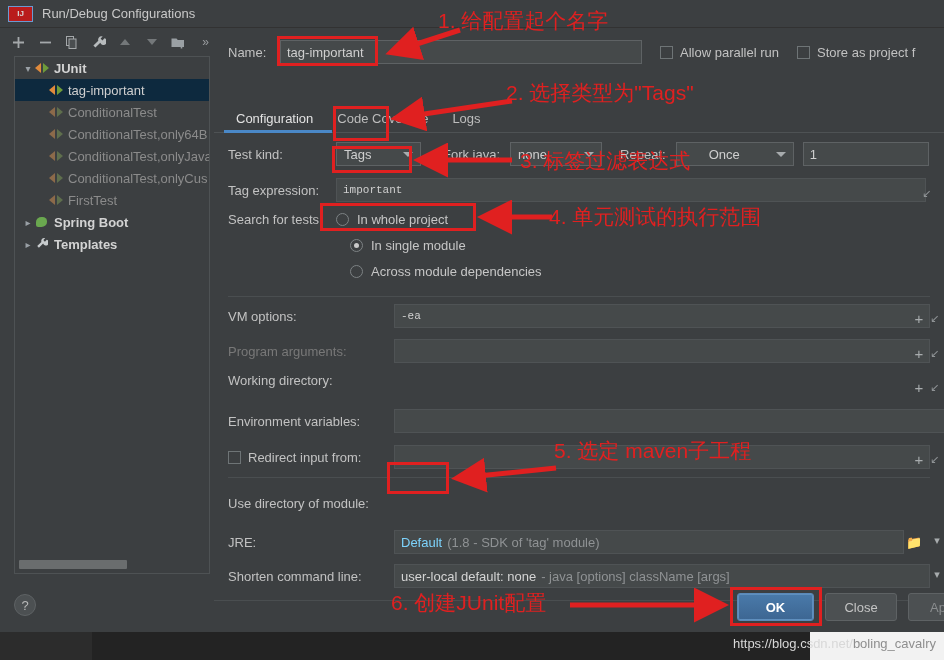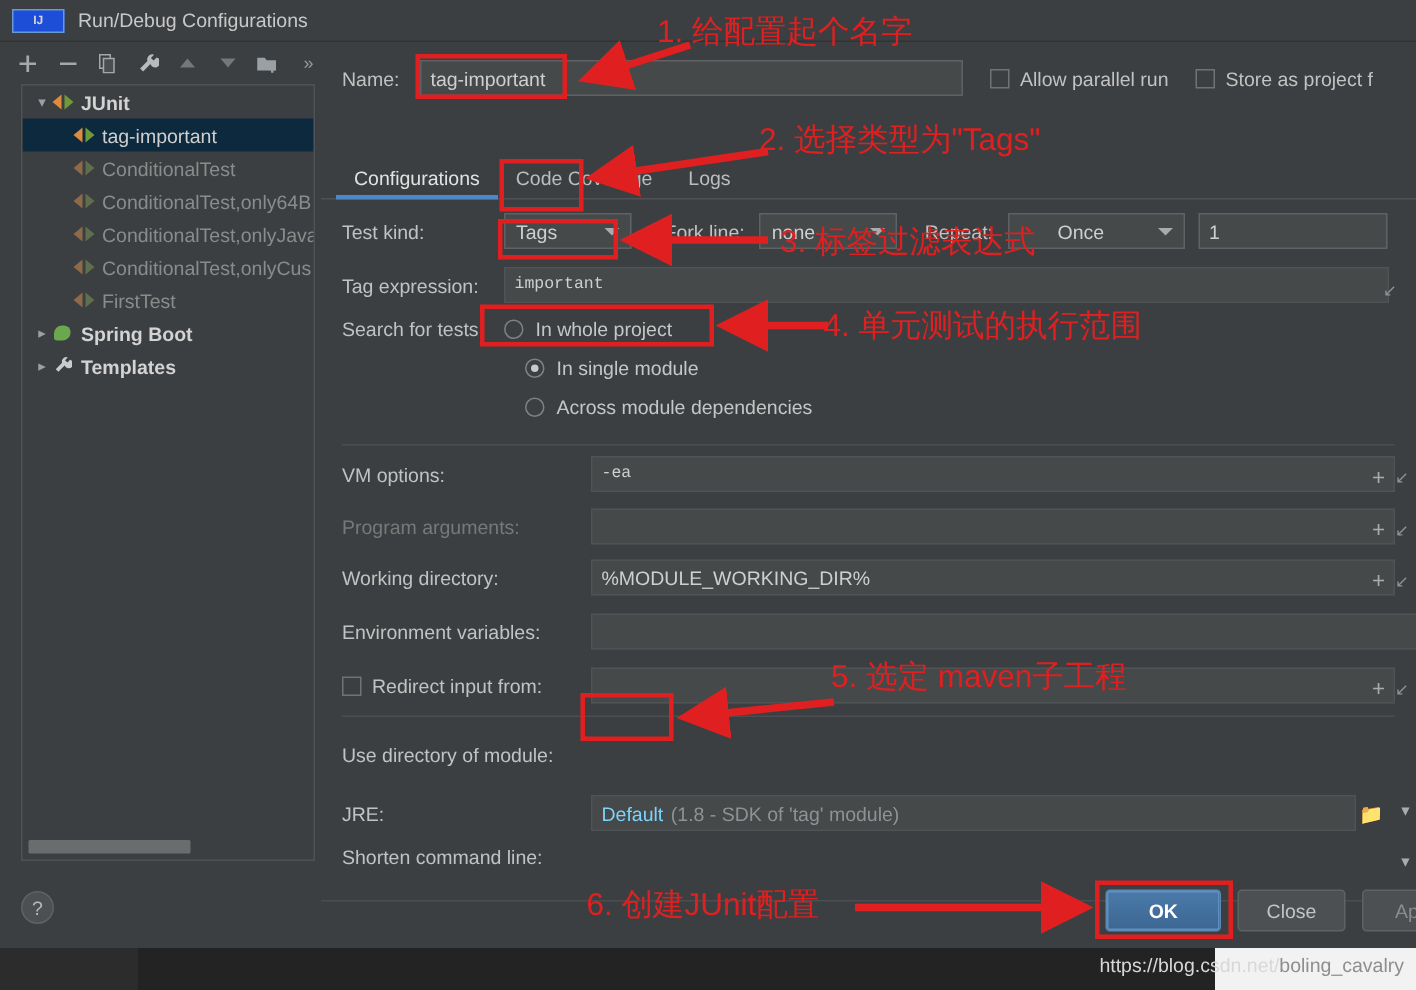--- a/index.html
+++ b/index.html
@@ -25,23 +25,23 @@
     color: #bbbbbb;
   }
   .titlebar {
     height: 28px;
     background: #3c3f41;
     display: flex; align-items: center;
     padding-left: 8px;
     border-bottom: 1px solid #323232;
   }
   .ij-logo {
-    width: 35px; height: 16px;
+    width: 25px; height: 16px;
     border: 1px solid #6b9ad1;
-    background: #1d4ed8;
+    background: #b91c1c;
     color: #d7d7d7;
     font-size: 8px; font-weight: bold;
     display: flex; align-items: center; justify-content: center;
     margin-right: 9px;
     font-family: "Liberation Sans", sans-serif;
   }
   .title-text { font-size: 13px; color: #c8c8c8; }
 
   
   .left-panel {
@@ -446,36 +446,36 @@
           <span class="checkbox"></span>
           <span class="fld-label">Allow parallel run</span>
         </div>
         <div class="cb-wrap" style="margin-left:18px">
           <span class="checkbox"></span>
           <span class="fld-label">Store as project f</span>
         </div>
       </div>
 
       <div class="tabs">
-        <div class="tab active">Configurations</div>
+        <div class="tab active">Configuration</div>
         <div class="tab">Code Coverage</div>
         <div class="tab">Logs</div>
       </div>
       <div class="tab-sep"></div>
       <div class="tab-underline"></div>
 
       <div class="form">
 
         <div class="row" style="left:14px; top:8px;">
           <span class="fld-label" style="width:108px">Test kind:</span>
           <div class="combo" style="width:85px">
             <span>Tags</span>
             <span class="caret"></span>
           </div>
-          <span class="fld-label" style="margin-left:22px">Fork line:</span>
+          <span class="fld-label" style="margin-left:22px">Fork java:</span>
           <div class="combo" style="width:92px; margin-left:10px;text-align:right;">
             <span>none</span>
             <span class="caret"></span>
           </div>
           <span class="fld-label" style="margin-left:18px">Repeat:</span>
           <div class="combo" style="width:118px; margin-left:10px;padding-left:32px;">
             <span>Once</span>
             <span class="caret"></span>
           </div>
           <div class="input" style="width:126px; margin-left:9px;">1</div>
@@ -518,21 +518,20 @@
 
         <div class="row" style="left:14px; top:205px;">
           <span class="fld-label dimmed" style="width:166px">Program arguments:</span>
           <div class="input flat" style="width:536px;"></div>
         </div>
         <span class="plus-btn" style="left:698px; top:211px;">+</span>
         <span class="expand-ico" style="left:716px; top:213px;">↙</span>
 
         <div class="row" style="left:14px; top:239px;">
           <span class="fld-label" style="width:166px">Working directory:</span>
-          <div class="input flat" style="width:536px;">%MODULE_WORKING_DIR%</div>
         </div>
         <span class="plus-btn" style="left:698px; top:245px;">+</span>
         <span class="expand-ico" style="left:716px; top:247px;">↙</span>
 
         <div class="row" style="left:14px; top:275px;">
           <span class="fld-label" style="width:166px">Environment variables:</span>
           <div class="input flat" style="width:560px;"></div>
         </div>
 
         <div class="row" style="left:14px; top:311px;">
@@ -556,20 +555,24 @@
           <div class="input flat" style="width:510px; gap:5px;">
             <span style="color:#7dd3fc;">Default</span>
             <span style="color:#8f9294;text-align:center;">(1.8 - SDK of 'tag' module)</span>
           </div>
         </div>
         <span class="expand-ico" style="left:692px; top:401px; font-size:13px;">📁</span>
         <span class="plus-btn" style="left:716px; top:400px; font-size:11px;">▾</span>
 
         <div class="row" style="left:14px; top:430px;">
           <span class="fld-label" style="width:166px">Shorten command line:</span>
+          <div class="input flat" style="width:536px; gap:5px;">
+            <span style="color:#d4d4d4;">user-local default: none</span>
+            <span style="color:#8f9294;">- java [options] className [args]</span>
+          </div>
         </div>
         <span class="plus-btn" style="left:716px; top:434px; font-size:11px;">▾</span>
 
         <div class="hr" style="left:0px; top:466px; width:730px;"></div>
       </div>
     </div>
 
     <div class="btnbar">
       <div class="help-btn" style="left:14px; top:14px;">?</div>
       <div class="btn primary" style="left:737px; top:13px; width:77px;">OK</div>

